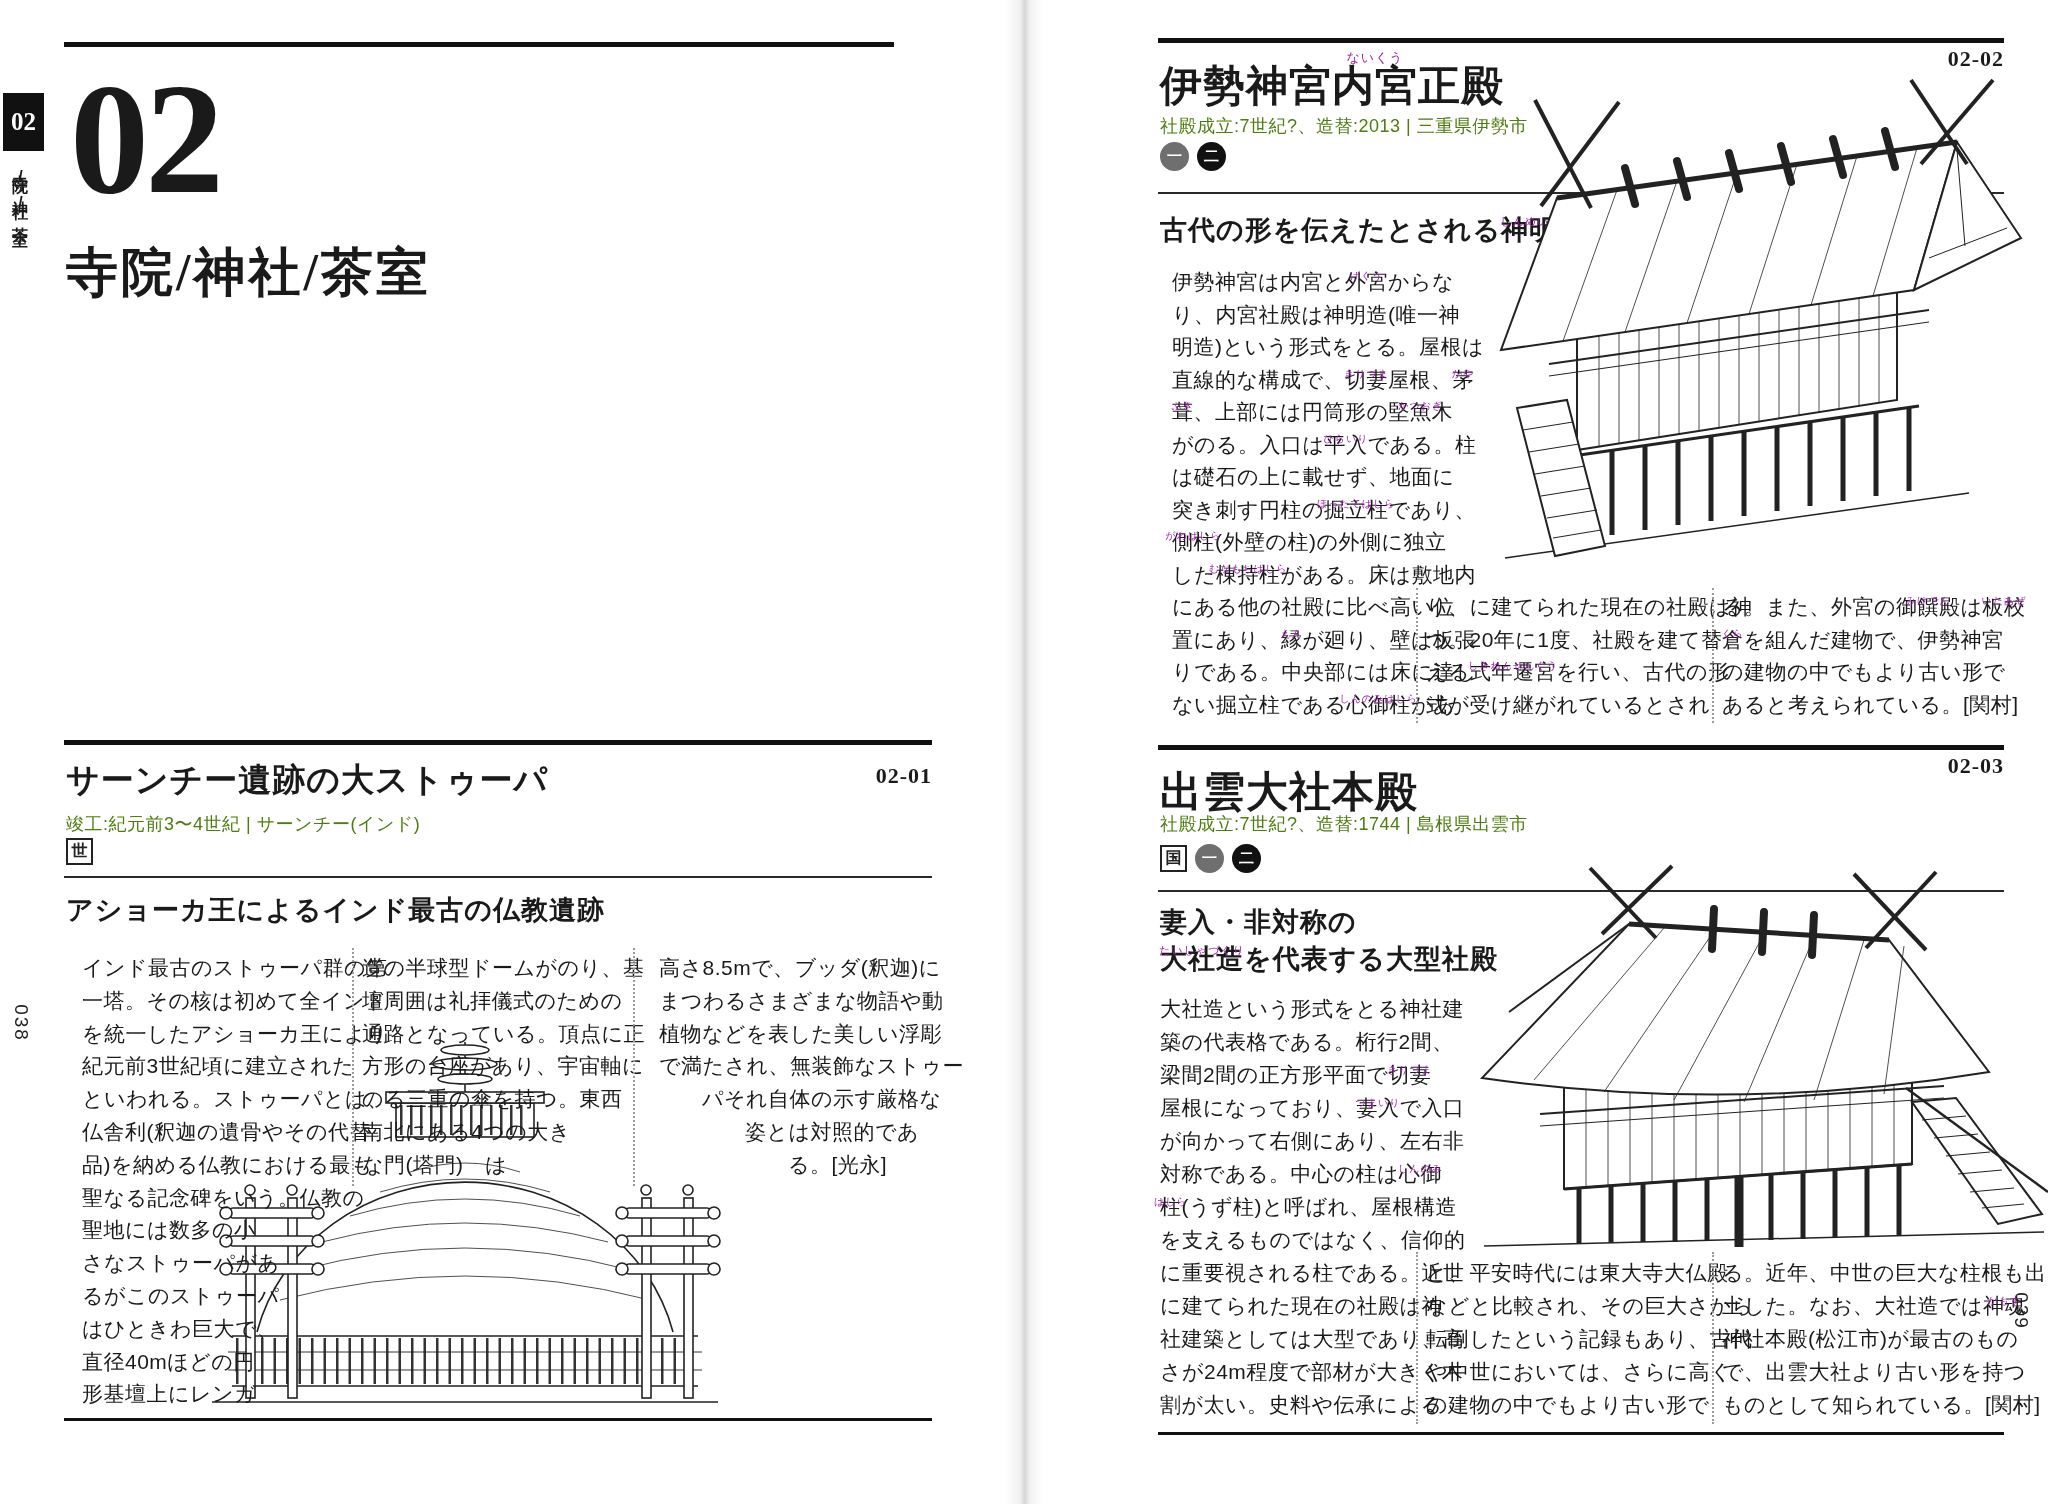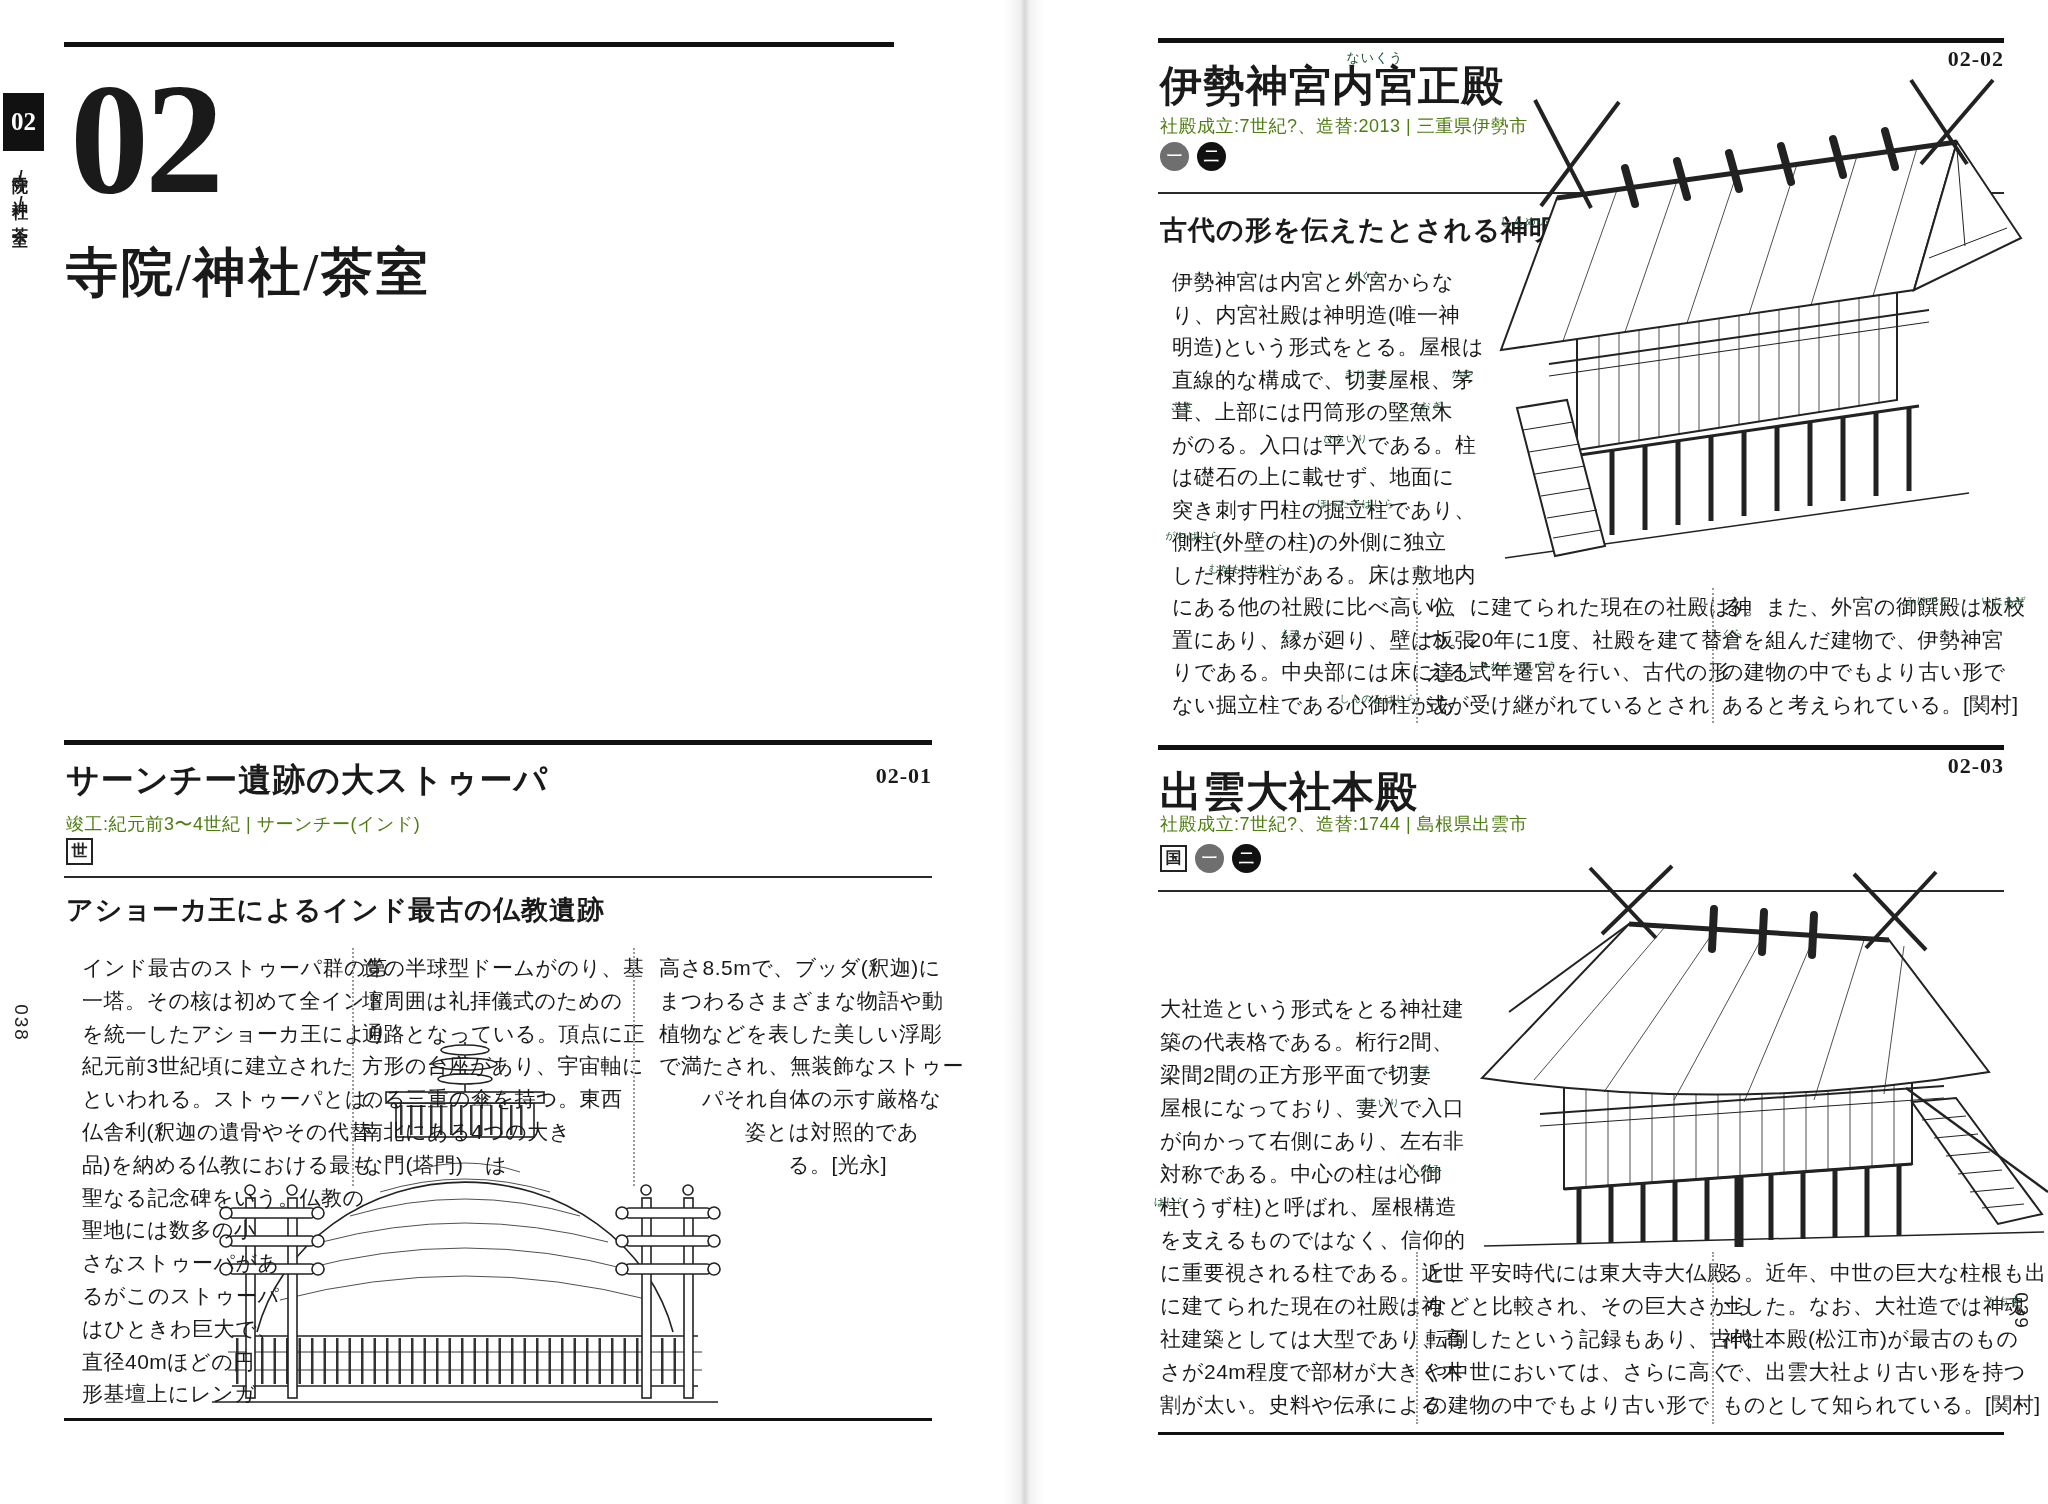--- a/index.html
+++ b/index.html
@@ -31,21 +31,21 @@
   .badge{display:inline-flex;align-items:center;justify-content:center;font-weight:700;margin-right:8px;box-sizing:border-box;}
   .badge.square{width:27px;height:27px;border:2px solid #222;color:#222;font-size:16px;background:#fff;}
   .badge.circle-gray{width:29px;height:29px;border-radius:50%;background:#6f6f6f;color:#fff;font-size:15px;}
   .badge.circle-black{width:29px;height:29px;border-radius:50%;background:#111;color:#fff;font-size:15px;}
   .sec-heading{position:absolute;font-size:27px;font-weight:700;letter-spacing:1px;}
   
   .col{position:absolute;font-size:21px;letter-spacing:.5px;}
   .tline{white-space:pre;}
   .rb{position:relative;}
   .rb .rt{position:absolute;left:50%;top:-10px;transform:translateX(-50%);
-          font-size:10px;font-weight:400;letter-spacing:1px;white-space:nowrap;color:#14532d;}
+          font-size:10px;font-weight:400;letter-spacing:1px;white-space:nowrap;color:#a21caf;}
   .sec-heading .rb .rt{top:-12px;font-size:11px;}
   .sec-title .rb .rt{top:-14px;font-size:13px;font-family:"Liberation Sans","DejaVu Sans",sans-serif;}
   .illus{position:absolute;}
   .illus svg{display:block;width:100%;height:100%;}
 </style>
 </head>
 <body>
 
 <div class="spread">
 
@@ -302,20 +302,24 @@
     <div class="rule-thick" style="left:134px;top:745px;width:846px;"></div>
     <div class="sec-id" style="right:44px;top:753px;">02-03</div>
     <div class="sec-title" style="left:136px;top:764px;font-size:42px;">出雲大社本殿</div>
     <div class="sec-meta" style="left:136px;top:812px;">社殿成立:7世紀?、造替:1744 | 島根県出雲市</div>
     <div class="badges" style="left:136px;top:844px;">
         <span class="badge square">国</span>
         <span class="badge circle-gray">一</span>
         <span class="badge circle-black">二</span>
       </div>
     <div class="rule-thin" style="left:134px;top:890px;width:846px;"></div>
+    <div class="sec-heading" style="left:136px;top:904px;line-height:37px;">
+        <div class="tline">妻入・非対称の</div>
+        <div class="tline"><span class="rb">大社造<span class="rt">たいしゃづくり</span></span>を代表する大型社殿</div>
+      </div>
 
     <div class="illus" style="left:390px;top:862px;width:634px;height:390px;">
       <svg viewBox="0 0 634 390">
         <g stroke="#222" fill="none" stroke-width="2">
           <line x1="70" y1="384" x2="630" y2="370" stroke-width="1.5"></line>
 
           <g stroke-width="5">
             <line x1="165" y1="326" x2="165" y2="382"></line>
               <line x1="197" y1="324" x2="197" y2="381"></line>
             <line x1="229" y1="321" x2="229" y2="380"></line>

